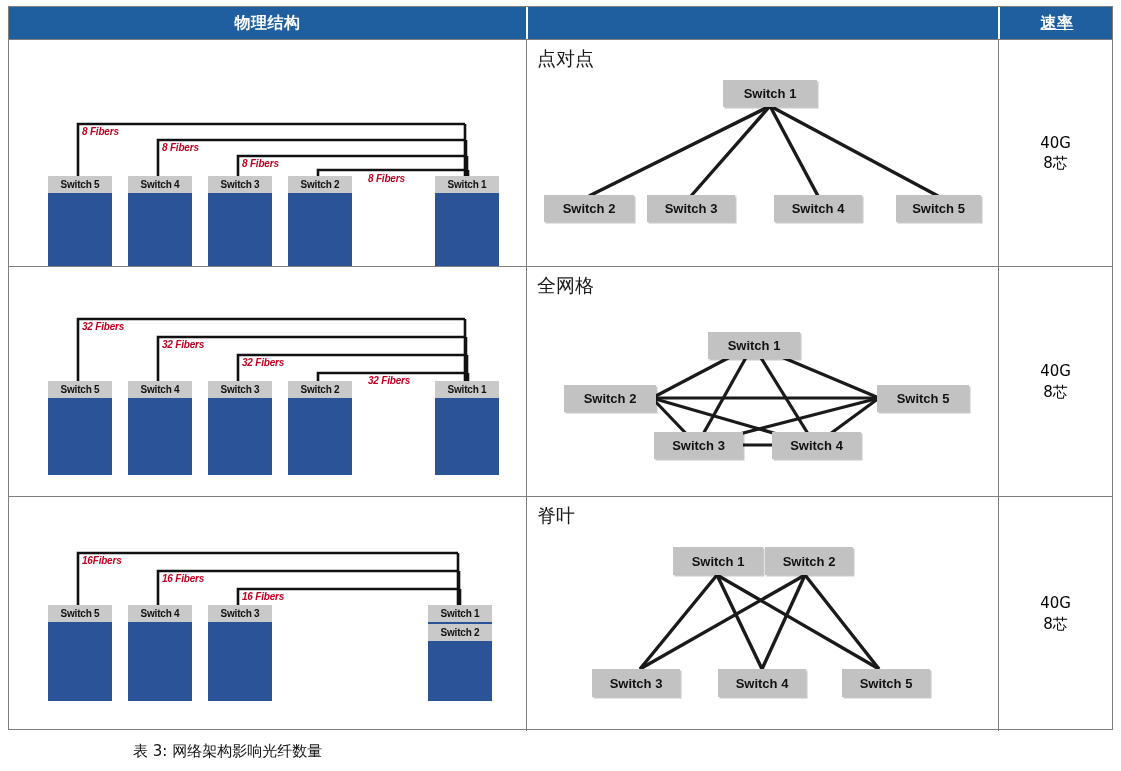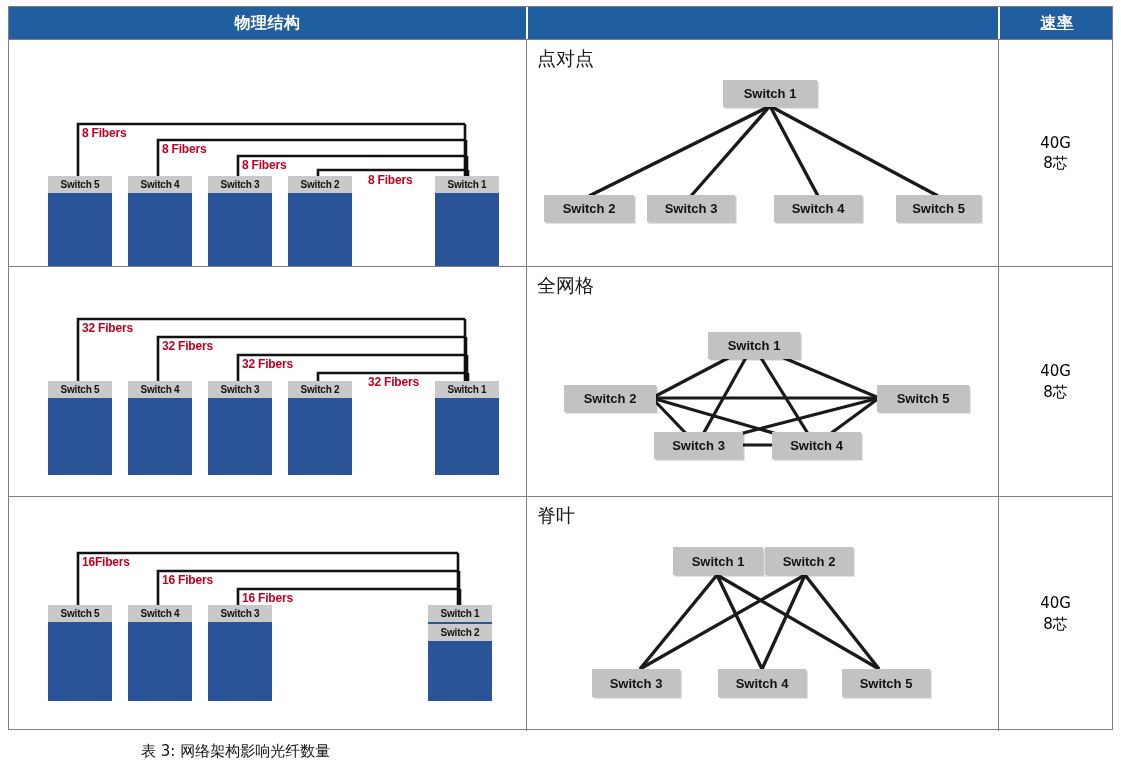--- a/index.html
+++ b/index.html
@@ -50,23 +50,24 @@
     letter-spacing:-.2px;
     white-space:nowrap;
     overflow:hidden;
   }
   .sw-dev .body{background:#2B5397;}
   .sw-dev .divider{height:2px;background:#2B5397;}
   .fib-label{
     position:absolute;
     color:#C00020;
     font-weight:bold;
-    font-size:12px;
+    font-size:10px;
     white-space:nowrap;
     letter-spacing:-.2px;
+    font-style:italic;
   }
 
   
   .logic{position:absolute;left:0;top:0;width:100%;height:100%;}
   .logic-title{
     position:absolute;left:10px;top:6px;
     font-size:19px;color:#1a1a1a;
     font-family:"DejaVu Sans","Liberation Sans",sans-serif;
   }
   .lsw{
@@ -88,21 +89,20 @@
     font-size:15px;line-height:1.35;
     font-family:"DejaVu Sans","Liberation Sans",sans-serif;
   }
 
   
   .caption{
     position:absolute;left:133px;top:742px;
     font-size:15px;color:#111;
     font-family:"DejaVu Sans","Liberation Sans",sans-serif;
     white-space:nowrap;
-    margin-left:8px;
   }
   svg{display:block;}
 </style>
 </head>
 <body>
 
 <div class="page">
 
   <div class="tbl">
 

